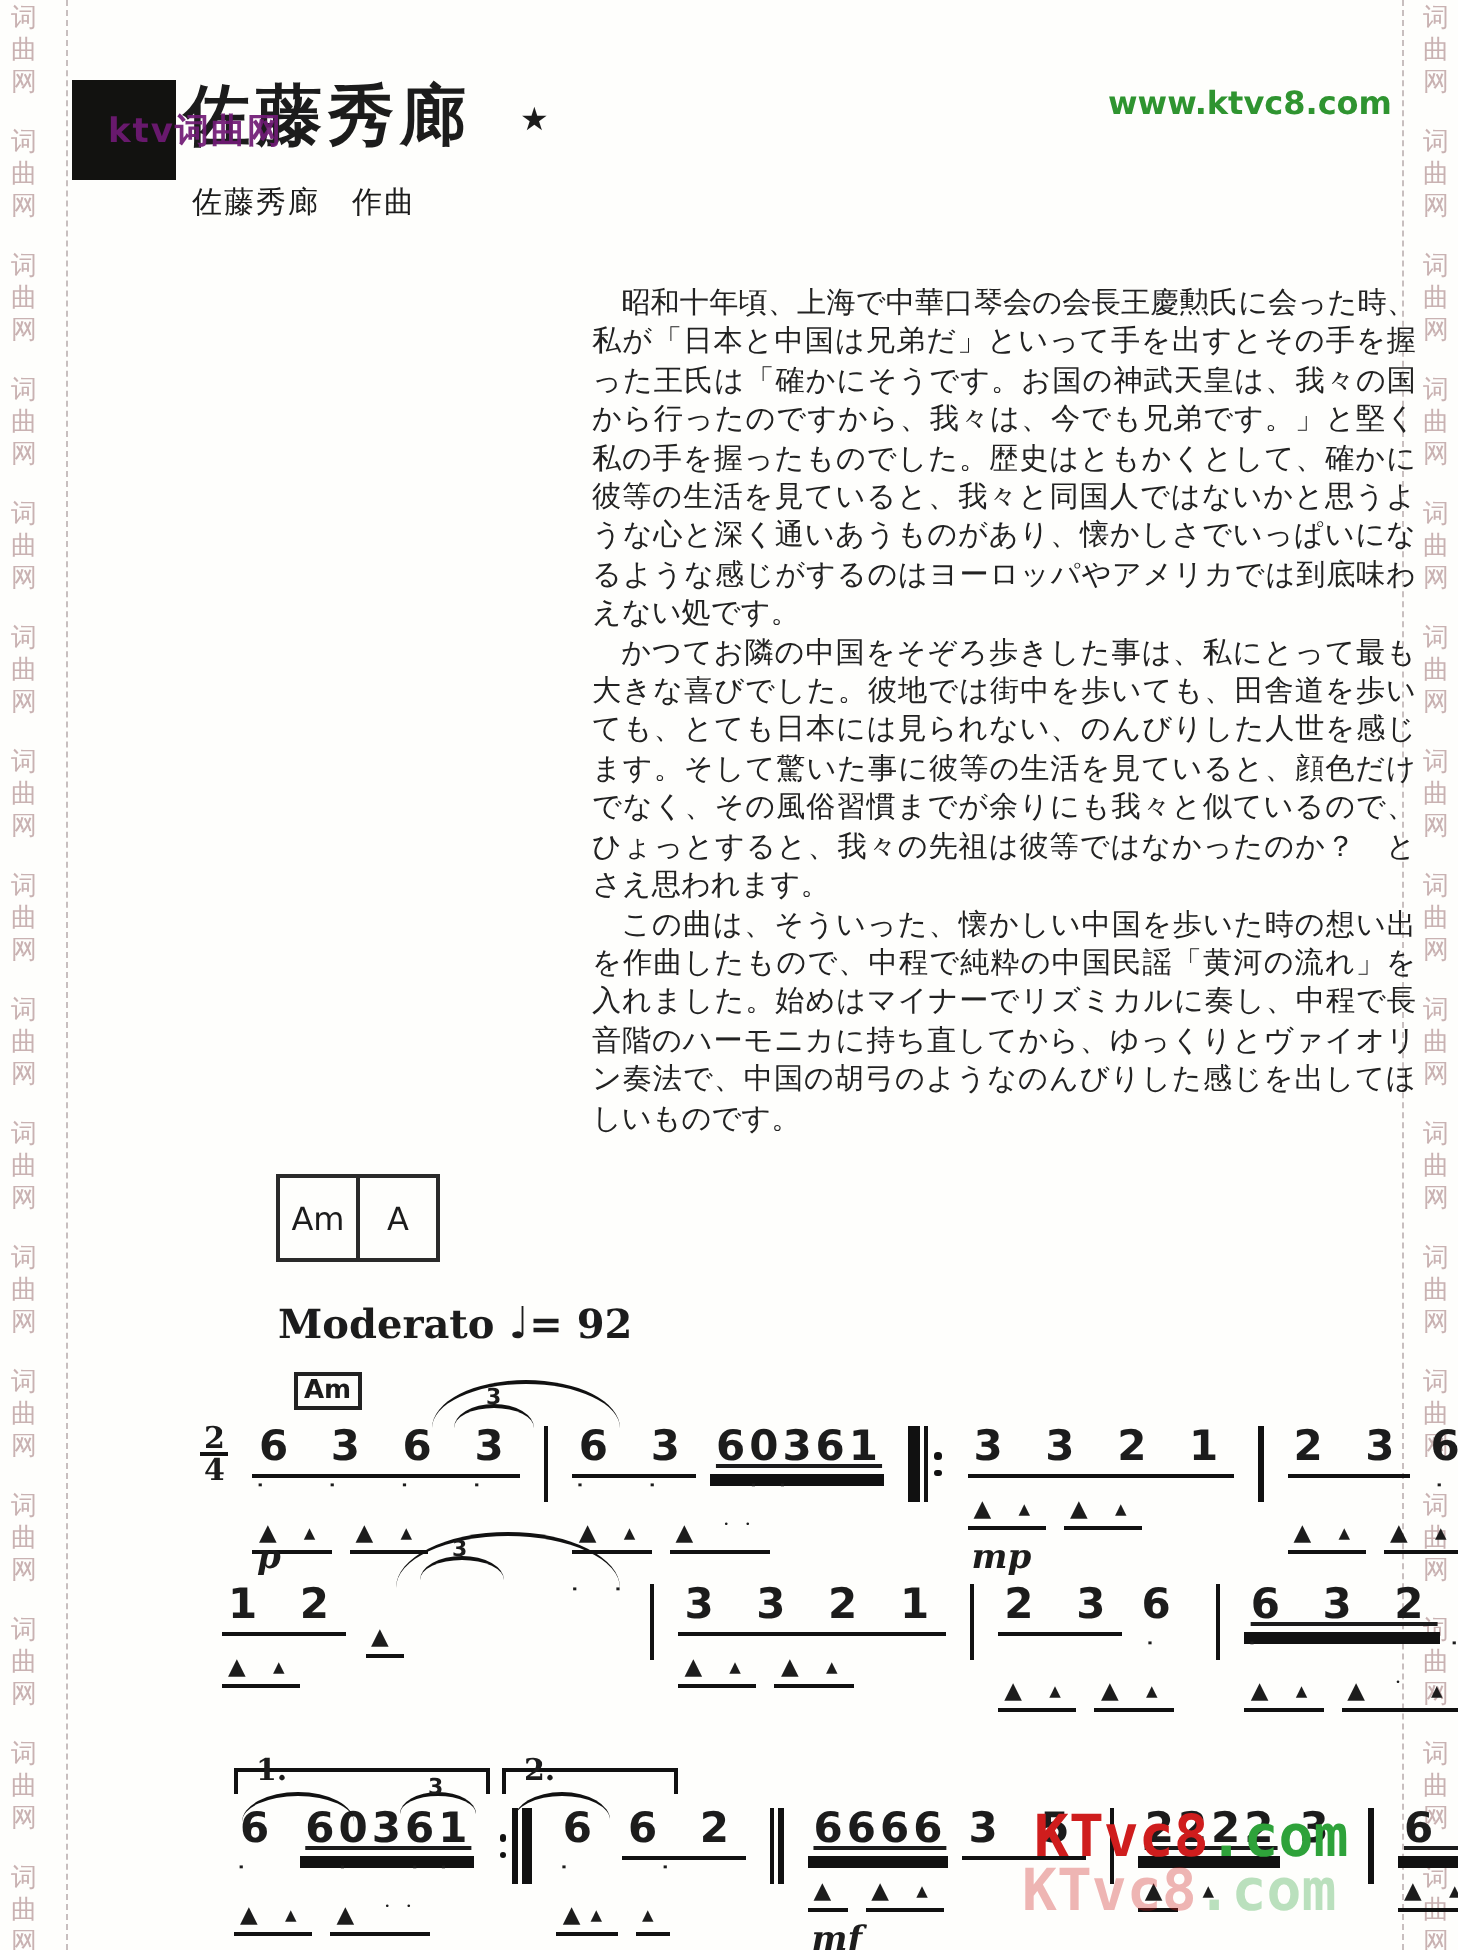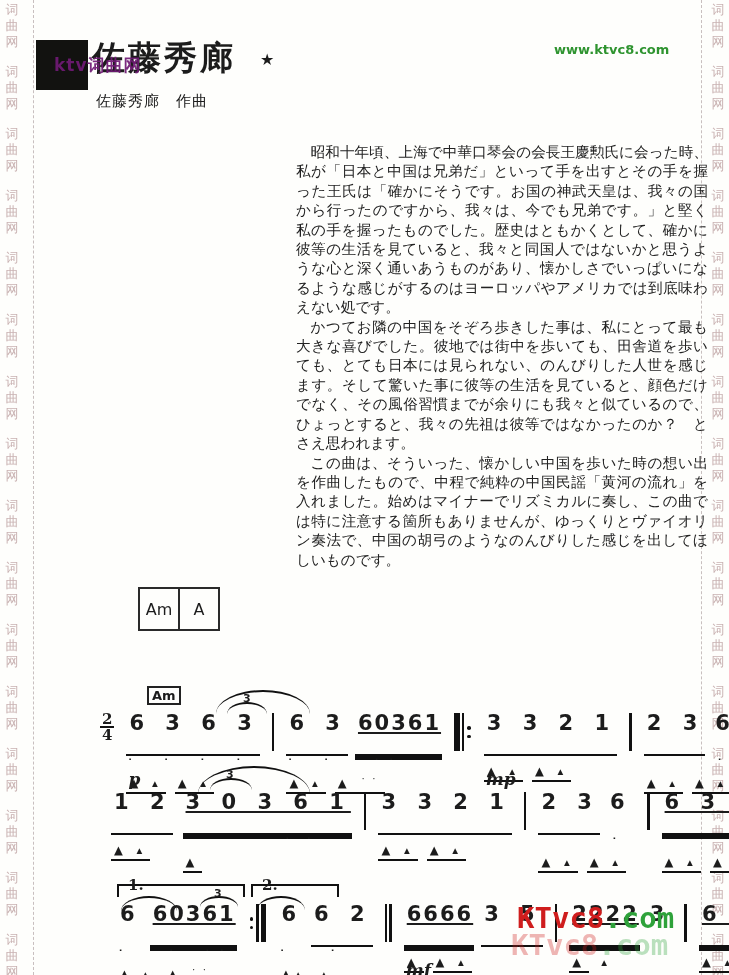--- a/index.html
+++ b/index.html
@@ -14,21 +14,21 @@
   .dash{position:absolute;top:0;height:975px;border-left:1.6px dashed #c8bfbf;}
   #dashL{left:33px;} #dashR{left:701px;}
 
   
   #logo-block{position:absolute;left:36px;top:40px;width:52px;height:50px;background:#121210;}
   #page-title{position:absolute;left:92px;top:36px;font-size:33px;font-weight:bold;letter-spacing:3px;z-index:1;}
   #title-star{position:absolute;left:260px;top:50px;font-size:16px;z-index:1;}
   #logo-wm{position:absolute;left:54px;top:54px;font-size:17px;font-weight:bold;color:#701a75;
            opacity:.92;z-index:2;letter-spacing:1px;font-family:"DejaVu Sans",sans-serif;}
   #composer{position:absolute;left:96px;top:92px;font-size:15px;letter-spacing:1px;}
-  #site-url{position:absolute;left:554px;top:42px;font-size:13px;font-weight:bold;color:#2f9430;
+  #site-url{position:absolute;left:554px;top:42px;font-size:16px;font-weight:bold;color:#2f9430;
             font-family:"DejaVu Sans","Liberation Sans",sans-serif;text-align:center;}
 
   
   #intro{position:absolute;left:296px;top:142px;width:412px;font-size:14.6px;line-height:19.4px;
          text-align:justify;color:#222;}
   #intro p{margin:0;text-indent:1em;}
 
   
   #chord-frame{position:absolute;left:138px;top:587px;display:flex;border:2.2px solid #2a2a2a;}
   .chord-cell{width:38px;height:40px;display:flex;align-items:center;justify-content:center;
@@ -41,21 +41,21 @@
   #key-box{position:absolute;left:147px;top:686px;border:2px solid #222;padding:0 3px;
            font-family:"DejaVu Sans",sans-serif;font-size:13px;font-weight:bold;}
 
   
   #score{position:absolute;left:0;top:0;width:729px;height:975px;}
   .score-line{position:absolute;display:flex;align-items:flex-start;}
   .sl1{left:100px;top:712px;} .sl2{left:106px;top:791px;} .sl3{left:112px;top:903px;}
   .measure{position:relative;margin:0 5px;}
   .note-row{white-space:nowrap;}
   .grp{display:inline-block;font-family:"DejaVu Sans","Liberation Sans",sans-serif;font-weight:bold;
-       font-size:21px;line-height:1.05;letter-spacing:7px;padding:0 1px 20px 3px;margin-right:7px;}
+       font-size:21px;line-height:1.05;letter-spacing:7px;padding:0 1px 3px 3px;margin-right:7px;}
   .grp:last-child{margin-right:0;}
   .b1{border-bottom:2.6px solid #111;}
   .b2{border-bottom:2.6px solid #111;box-shadow:0 4px 0 #111;text-decoration:underline;}
   .tight{letter-spacing:2px;}
   .dots-row{font-family:"DejaVu Sans Mono","Liberation Mono",monospace;font-size:12px;font-weight:bold;
             white-space:pre;line-height:8px;height:8px;margin-top:4px;}
   .marks-row{margin-top:4px;white-space:nowrap;}
   .mk{display:inline-block;font-size:11.5px;letter-spacing:5px;line-height:1;padding:0 3px 2px 3px;margin-right:9px;}
   .mu{border-bottom:2px solid #111;}
   .dyn{position:absolute;left:2px;top:57px;font-style:italic;font-weight:bold;font-size:17px;
@@ -259,28 +259,32 @@
   <div id="logo-block"></div>
   <div id="page-title">佐藤秀廊</div>
   <div id="title-star">★</div>
   <div id="logo-wm">ktv词曲网</div>
   <div id="composer">佐藤秀廊　作曲</div>
   <div id="site-url">www.ktvc8.com</div>
 
   <div id="intro">
     <p>昭和十年頃、上海で中華口琴会の会長王慶勲氏に会った時、私が「日本と中国は兄弟だ」といって手を出すとその手を握った王氏は「確かにそうです。お国の神武天皇は、我々の国から行ったのですから、我々は、今でも兄弟です。」と堅く私の手を握ったものでした。歴史はともかくとして、確かに彼等の生活を見ていると、我々と同国人ではないかと思うような心と深く通いあうものがあり、懐かしさでいっぱいになるような感じがするのはヨーロッパやアメリカでは到底味わえない処です。</p>
     <p>かつてお隣の中国をそぞろ歩きした事は、私にとって最も大きな喜びでした。彼地では街中を歩いても、田舎道を歩いても、とても日本には見られない、のんびりした人世を感じます。そして驚いた事に彼等の生活を見ていると、顔色だけでなく、その風俗習慣までが余りにも我々と似ているので、ひょっとすると、我々の先祖は彼等ではなかったのか？　とさえ思われます。</p>
-    <p>この曲は、そういった、懐かしい中国を歩いた時の想い出を作曲したもので、中程で純粋の中国民謡「黄河の流れ」を入れました。始めはマイナーでリズミカルに奏し、この曲では特に注意する箇所もありませんが、ゆっくりとヴァイオリン奏法で、中国の胡弓のようなのんびりした感じを出してほしいものです。</p>
+    <p>この曲は、そういった、懐かしい中国を歩いた時の想い出を作曲したもので、中程で純粋の中国民謡「黄河の流れ」を入れました。始めはマイナーでリズミカルに奏し、中程で長音階のハーモニカに持ち直してから、ゆっくりとヴァイオリン奏法で、中国の胡弓のようなのんびりした感じを出してほしいものです。</p>
   </div>
 
   <div id="chord-frame">
     <div class="chord-cell">Am</div>
     <div class="chord-cell">A</div>
   </div>
 
+  <div id="tempo">
+    <span>Moderato</span>
+    <span class="note">♩</span><span>= 92</span>
+  </div>
   <div id="key-box">Am</div>
 
   <div id="score">
       <div class="score-line sl1">
         <div class="ts">
           <span class="tsn tst">2</span>
           <span class="tsn">4</span>
         </div>
         <div class="measure">
           <div class="note-row"><span class="grp b1">6 3 6 3</span></div>
@@ -317,21 +321,20 @@
           <div class="dots-row">          ˙</div>
           <div class="marks-row"><span class="mk mu">▲ ▴</span><span class="mk mu">▲ ▴</span></div>
         </div>
       </div>
       <div class="score-line sl2">
         <div class="measure">
           <div class="note-row"><span class="grp b1">1 2</span></div>
           <div class="marks-row"><span class="mk mu">▲ ▴</span></div>
         </div>
         <div class="measure">
-          <div class="note-row"><span class="grp b2">3 0 3 6 1</span></div>
           <div class="dots-row">              ˙  ˙</div>
           <div class="marks-row"><span class="mk mu">▲</span></div>
         </div>
         <span class="bar">
           <i class="bs"></i>
         </span>
         <div class="measure">
           <div class="note-row"><span class="grp b1">3 3 2 1</span></div>
           <div class="marks-row"><span class="mk mu">▲ ▴</span><span class="mk mu">▲ ▴</span></div>
         </div>

